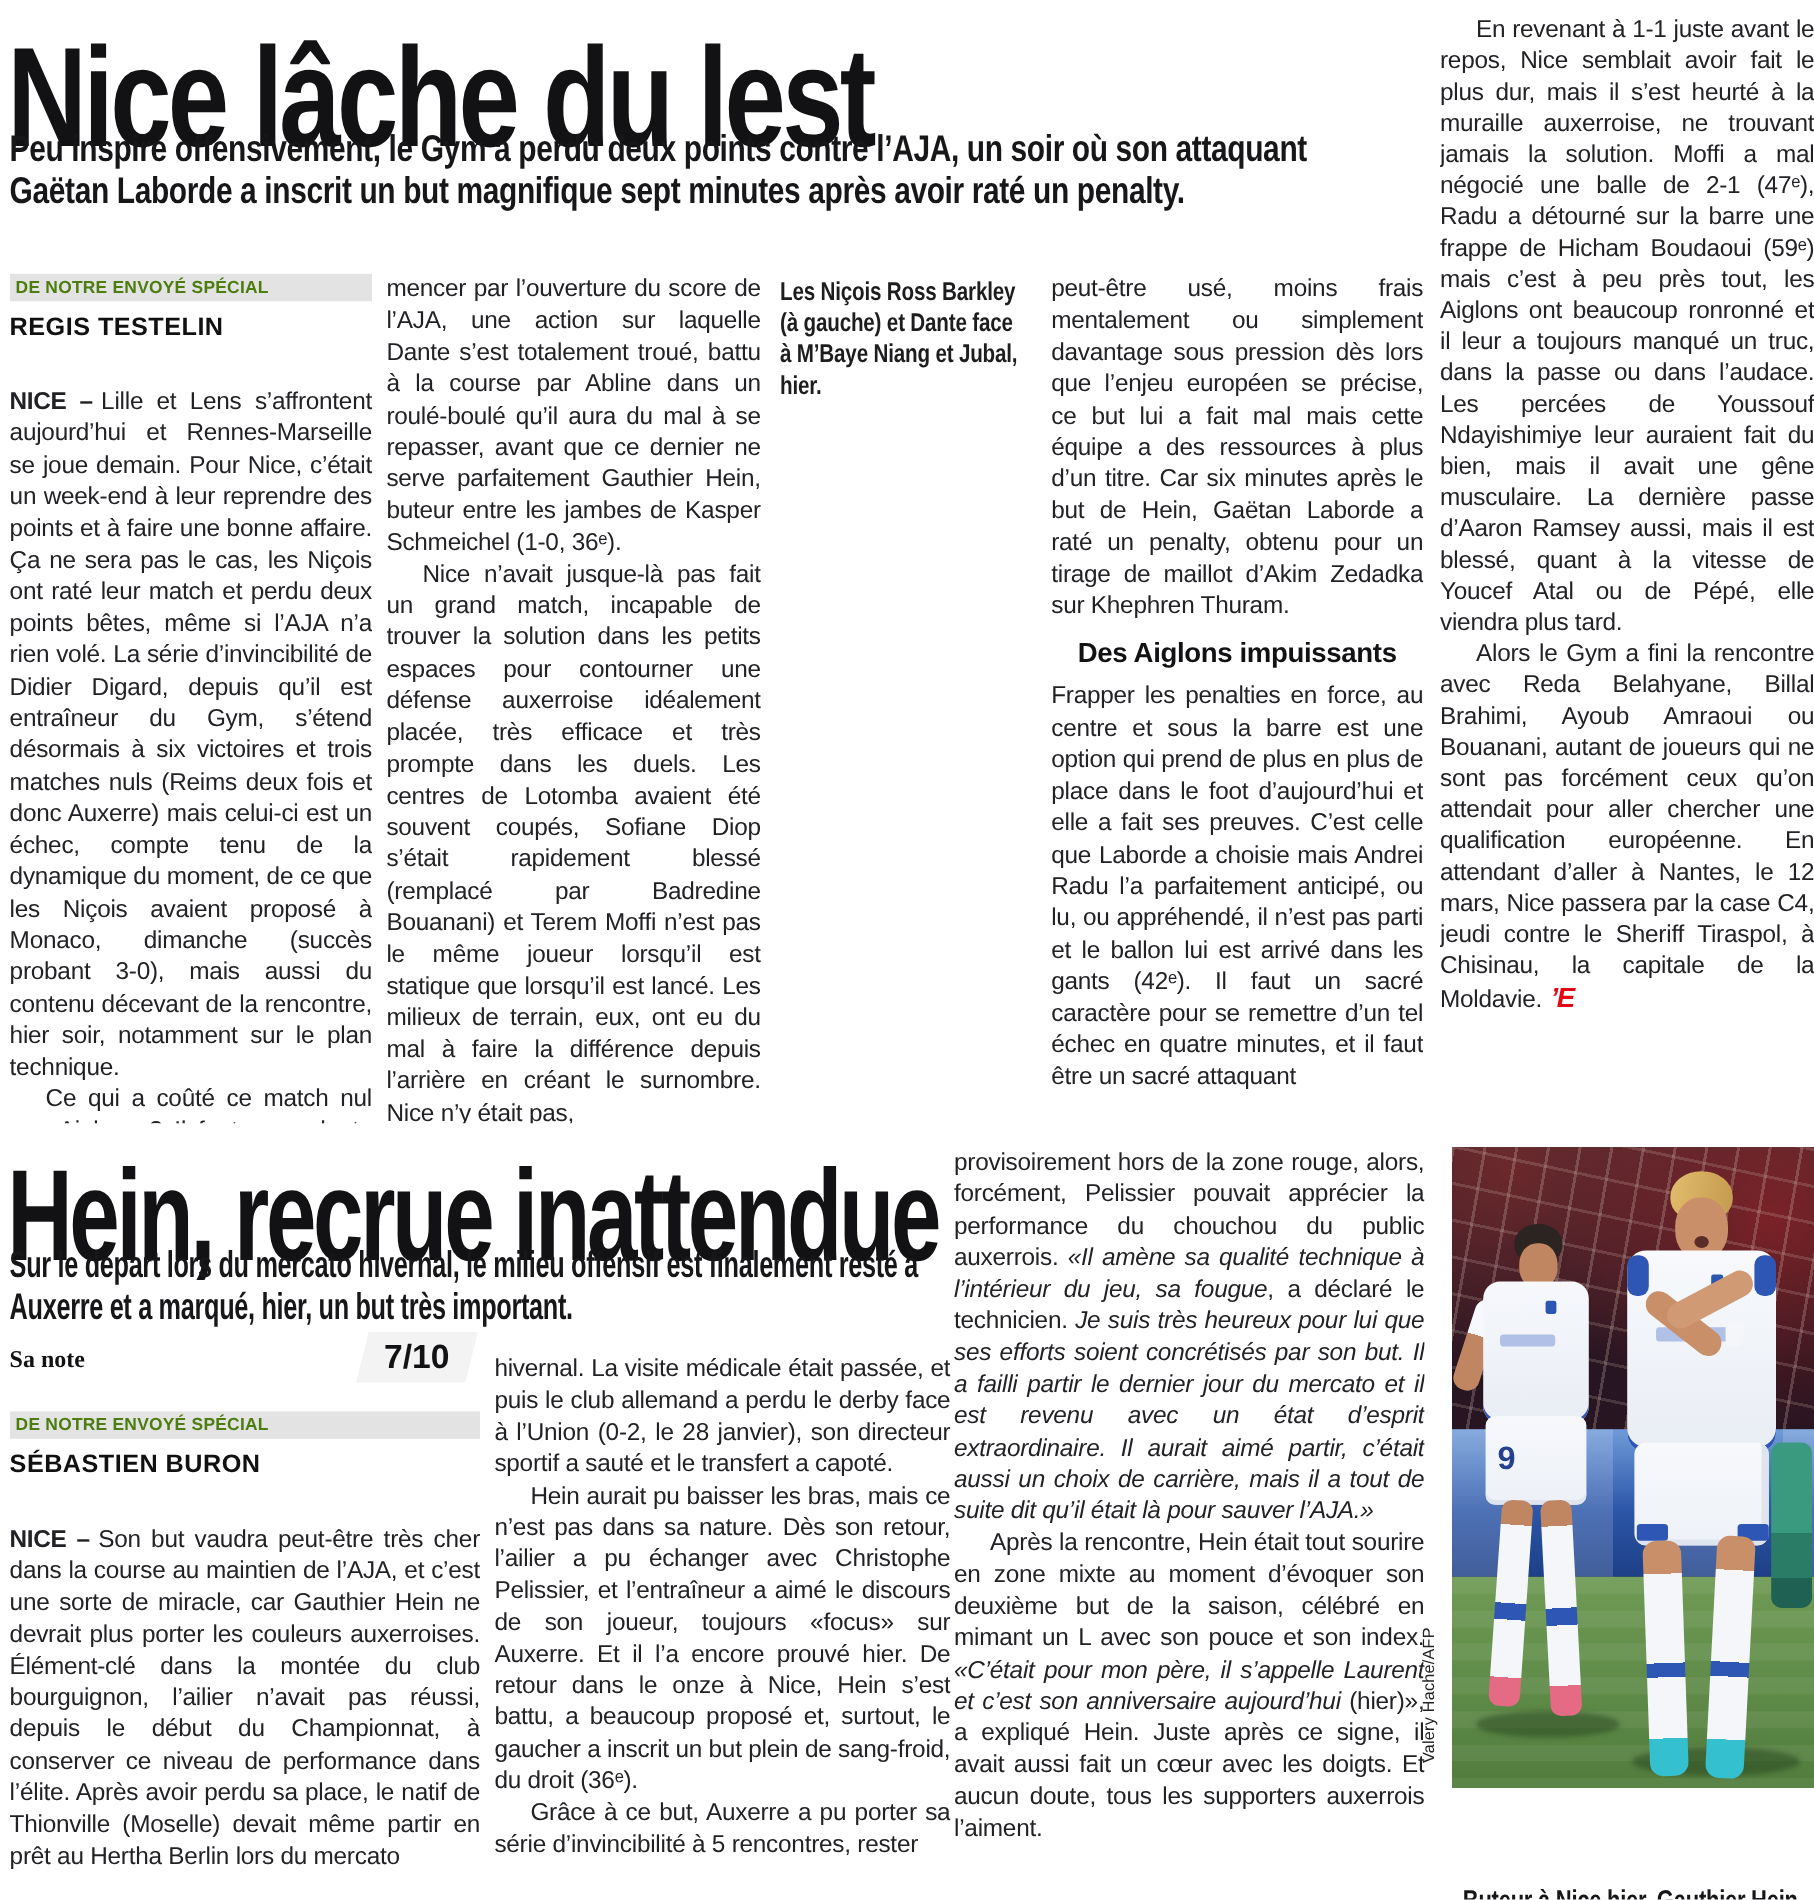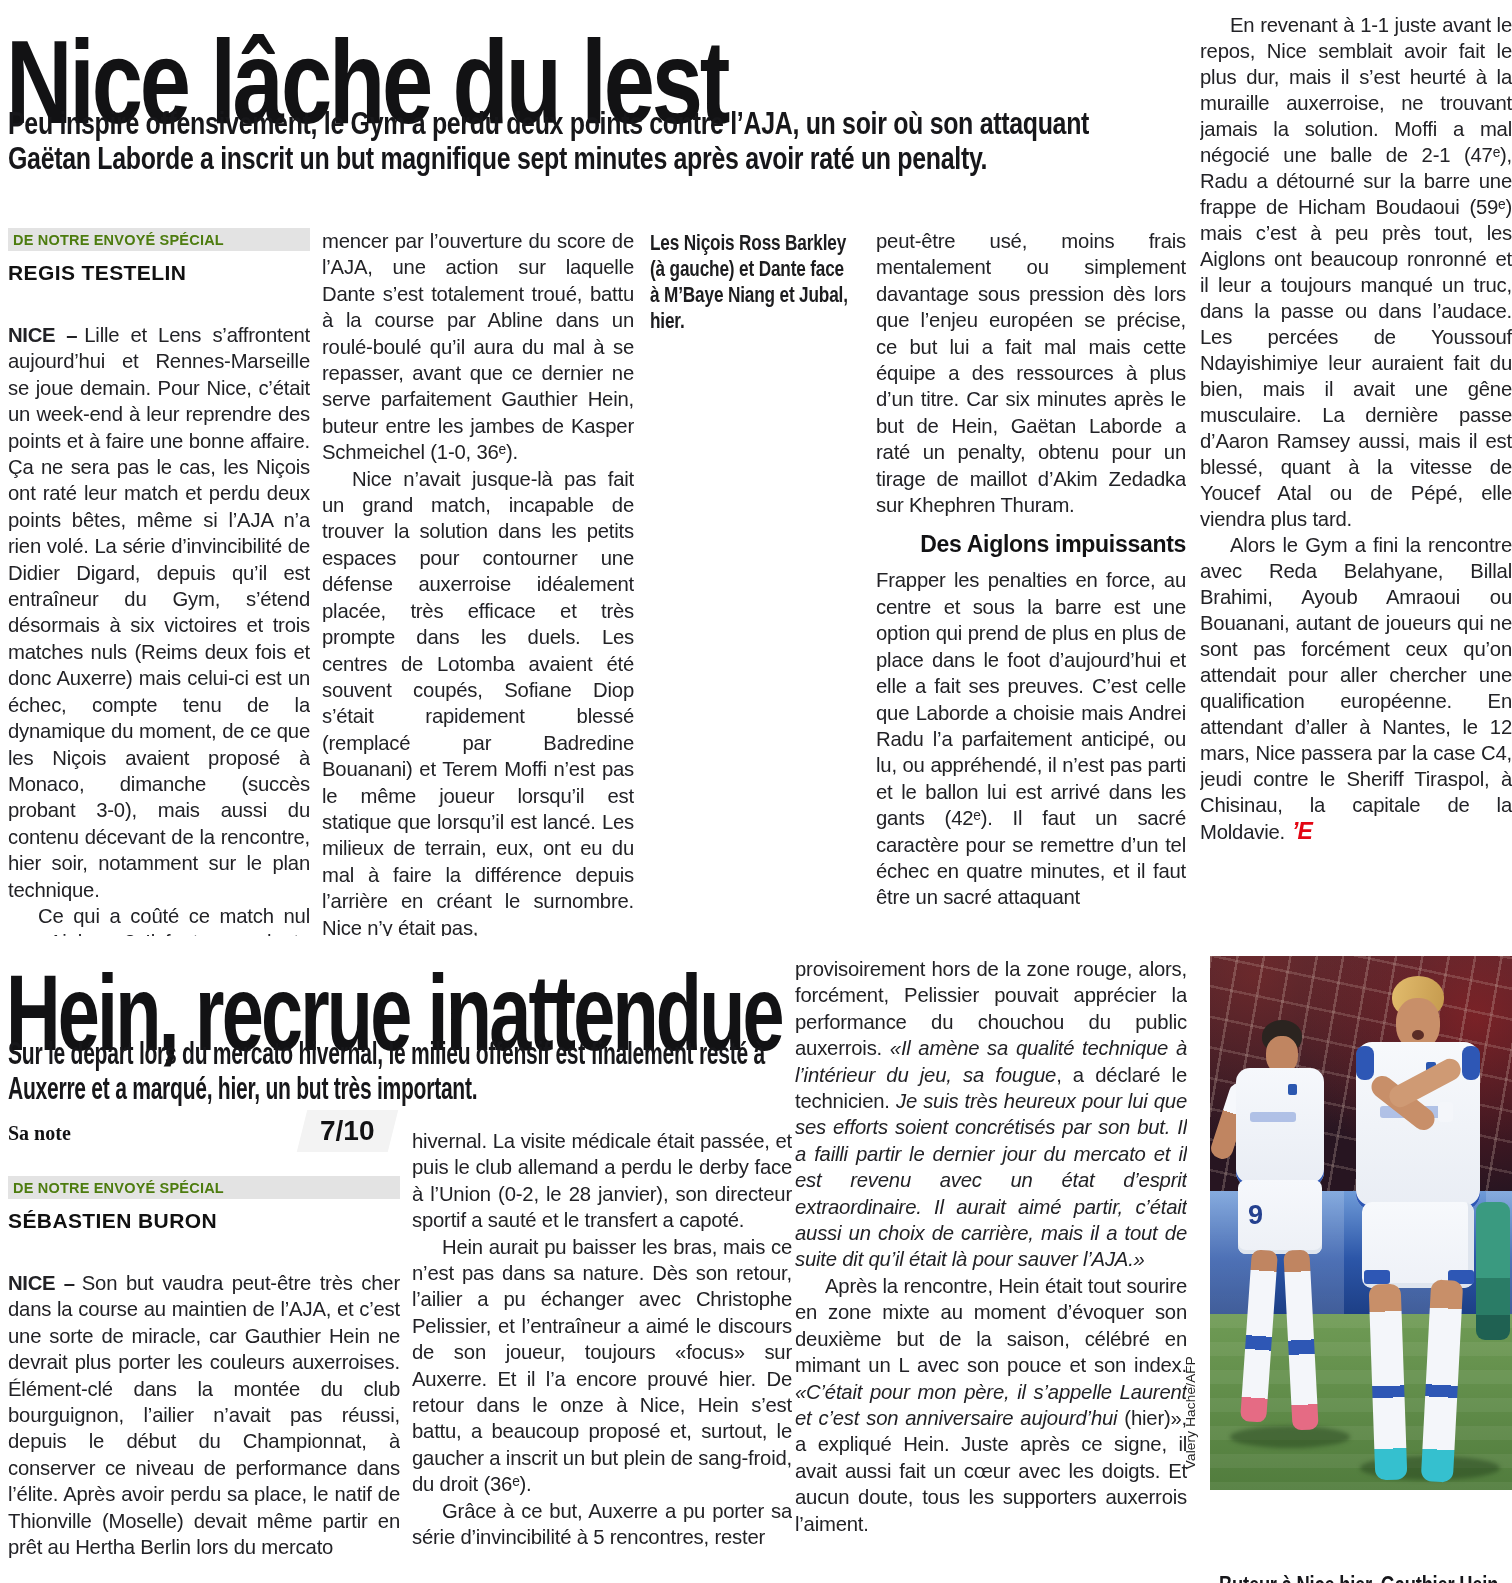--- a/index.html
+++ b/index.html
@@ -21,21 +21,21 @@
   .deck-a2{left:8px;top:1036px;}
   .deck-a2 .sq{width:1130px;transform:scaleX(0.68);}
 
   
   .col{overflow:hidden;}
   .bt{margin:0;font-size:20.3px;line-height:26.4px;letter-spacing:-0.2px;
       text-align:justify;color:#222226;hyphens:auto;}
   .ind{text-indent:30px;}
   .dl{font-weight:700;letter-spacing:-0.3px;margin-right:7px;}
   .it{font-style:italic;}
-  .xhead{margin:13px 0 9px;text-align:right;font-size:23px;font-weight:800;
+  .xhead{margin:13px 0 9px;text-align:center;font-size:23px;font-weight:800;
          letter-spacing:-0.3px;color:#121214;}
   .eq-logo{color:#e30613;font-weight:800;font-style:italic;font-size:23px;
            letter-spacing:-1px;margin-left:7px;}
 
   .col-a1-1{left:8px;  top:228px;width:302px;height:708px;}
   .col-a1-2{left:322px;top:228px;width:312px;height:708px;}
   .col-a1-3{left:650px;top:230px;width:205px;height:130px;}
   .col-a1-3 .sq{width:250px;transform:scaleX(0.8);font-weight:700;font-size:21.5px;
                 line-height:26px;color:#1d1d1f;letter-spacing:-0.2px;}
   .col-a1-4{left:876px;top:228px;width:310px;height:708px;}

